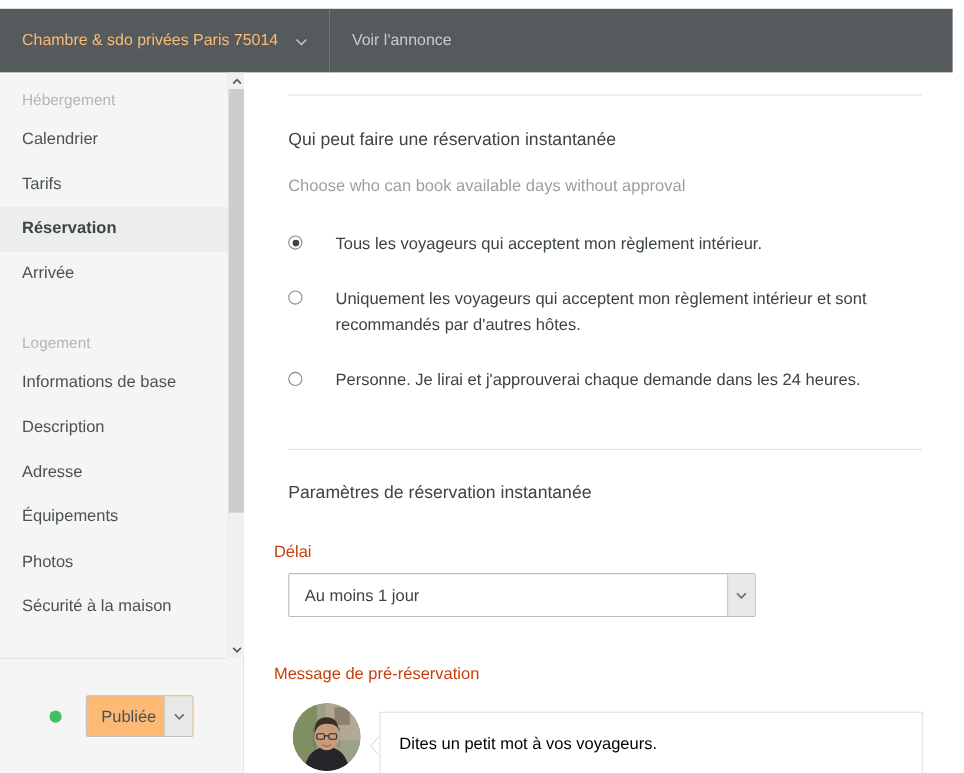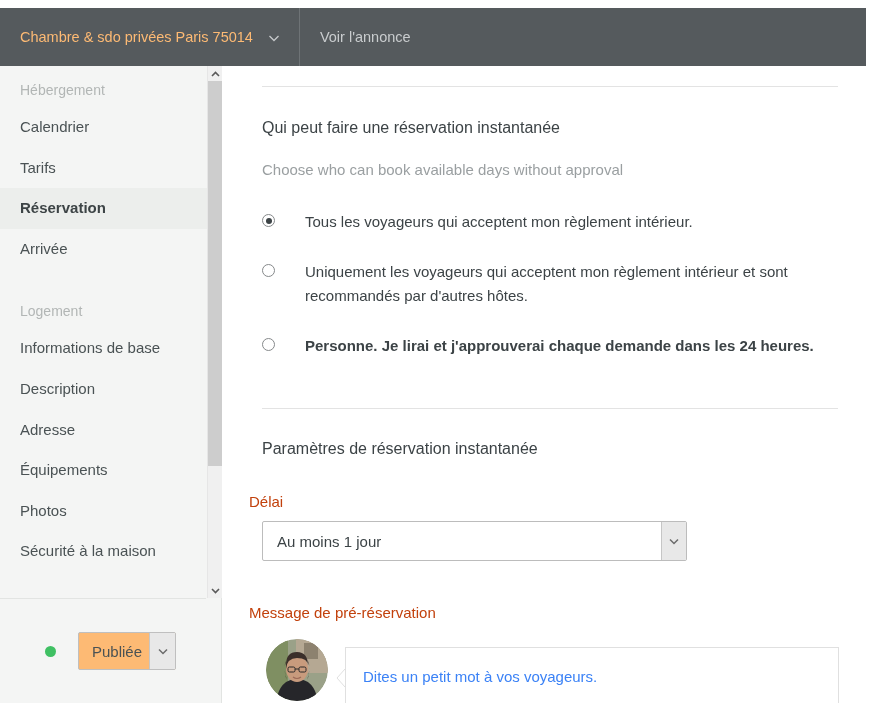--- a/index.html
+++ b/index.html
@@ -305,21 +305,21 @@
     top: 8px;
     width: 494px;
     height: 80px;
     border: 1px solid #e0e0e0;
     background: #ffffff;
     box-sizing: border-box;
   }
   .msg-input .ph {
     padding: 20px 0 0 17px;
     font-size: 15px;
-    color: #3b82f6;
+    color: #000000;
   }
   .msg-pointer {
     position: absolute;
     left: 74px;
     top: 30px;
     width: 10px;
     height: 18px;
   }
 </style>
 </head>
@@ -391,21 +391,21 @@
 
   <div class="radio-list">
     <div class="radio-row">
       <span class="radio-mark checked"></span>
       <span class="radio-label">Tous les voyageurs qui acceptent mon règlement intérieur.</span>
     </div>
     <div class="radio-row">
       <span class="radio-mark"></span>
       <span class="radio-label">Uniquement les voyageurs qui acceptent mon règlement intérieur et sont recommandés par d'autres hôtes.</span>
     </div>
-    <div class="radio-row" style="margin-top:20px;font-weight:bold;">
+    <div class="radio-row" style="margin-top:20px;">
       <span class="radio-mark"></span>
       <span class="radio-label">Personne. Je lirai et j'approuverai chaque demande dans les 24 heures.</span>
     </div>
   </div>
 
   <div class="divider" style="top:342px;"></div>
 
   <div class="sec-title" style="top:374px;">Paramètres de réservation instantanée</div>
 
   <div class="field-label" style="top:427px;">Délai</div>

